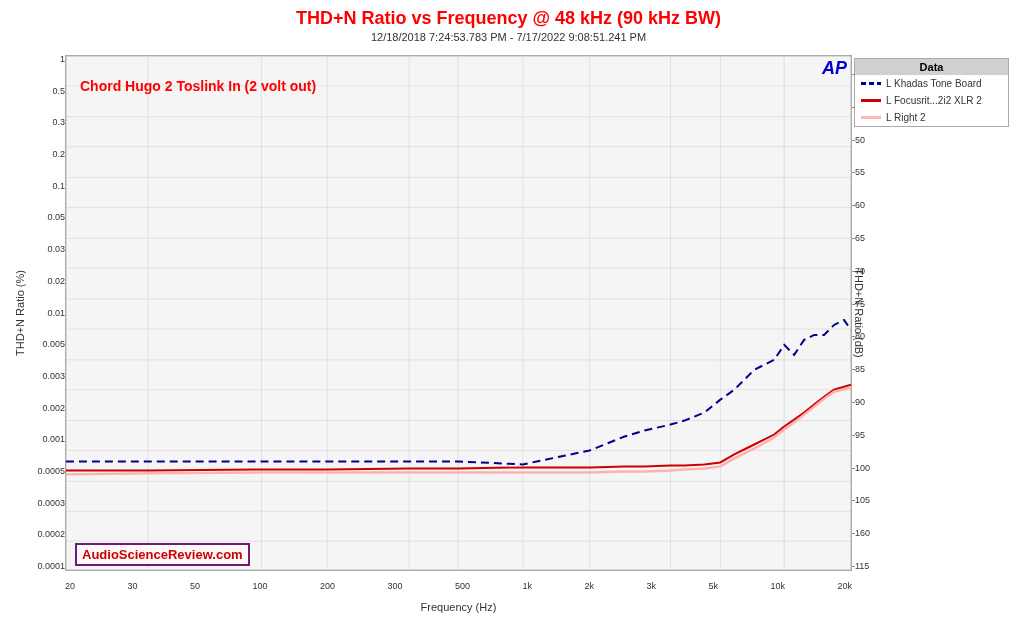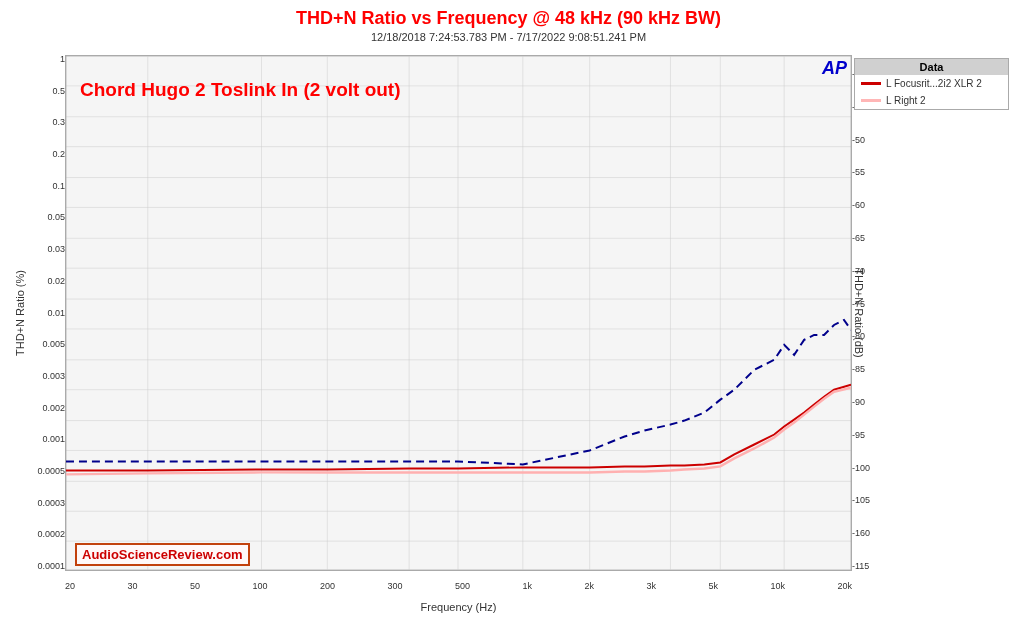--- a/index.html
+++ b/index.html
@@ -123,32 +123,32 @@
     .x-ticks span {
       font-size: 9px;
       color: #333;
       text-align: center;
     }
     .annotation-text {
       position: absolute;
       top: 75px;
       left: 80px;
       color: #ff0000;
-      font-size: 19px;
+      font-size: 14px;
       font-weight: bold;
       line-height: 1.6;
     }
     .watermark {
       position: absolute;
       bottom: 55px;
       left: 75px;
       font-size: 13px;
       font-weight: bold;
       color: #cc0000;
-      border: 2px solid #c2410c;
+      border: 2px solid #701a75;
       padding: 2px 5px;
       background: #fff8f8;
     }
     .ap-logo {
       position: absolute;
       top: 58px;
       right: 170px;
       font-size: 18px;
       color: #0000cc;
       font-style: italic;
@@ -308,20 +308,24 @@
   </div>
 
   <div class="watermark">AudioScienceReview.com</div>
 
   <div class="ap-logo">AP</div>
 
   <div class="legend-box">
     <div class="legend-title">Data</div>
     <div id="legend-items-container">
         <div class="legend-item">
+          <div style="width: 20px; height: 3px; margin-right: 5px; flex-shrink: 0; background-color: transparent; background-image: repeating-linear-gradient(90deg, rgb(0, 0, 139) 0px, rgb(0, 0, 139) 5px, transparent 5px, transparent 8px);"></div>
+          <span style="font-size: 10px;">L Khadas Tone Board</span>
+        </div>
+        <div class="legend-item">
           <div style="width: 20px; height: 3px; margin-right: 5px; flex-shrink: 0; background-color: rgb(204, 0, 0);"></div>
           <span style="font-size: 10px;">L Focusrit...2i2 XLR 2</span>
         </div>
         <div class="legend-item">
           <div style="width: 20px; height: 3px; margin-right: 5px; flex-shrink: 0; background-color: rgb(255, 182, 182);"></div>
           <span style="font-size: 10px;">L Right 2</span>
         </div>
       </div>
   </div>
 

